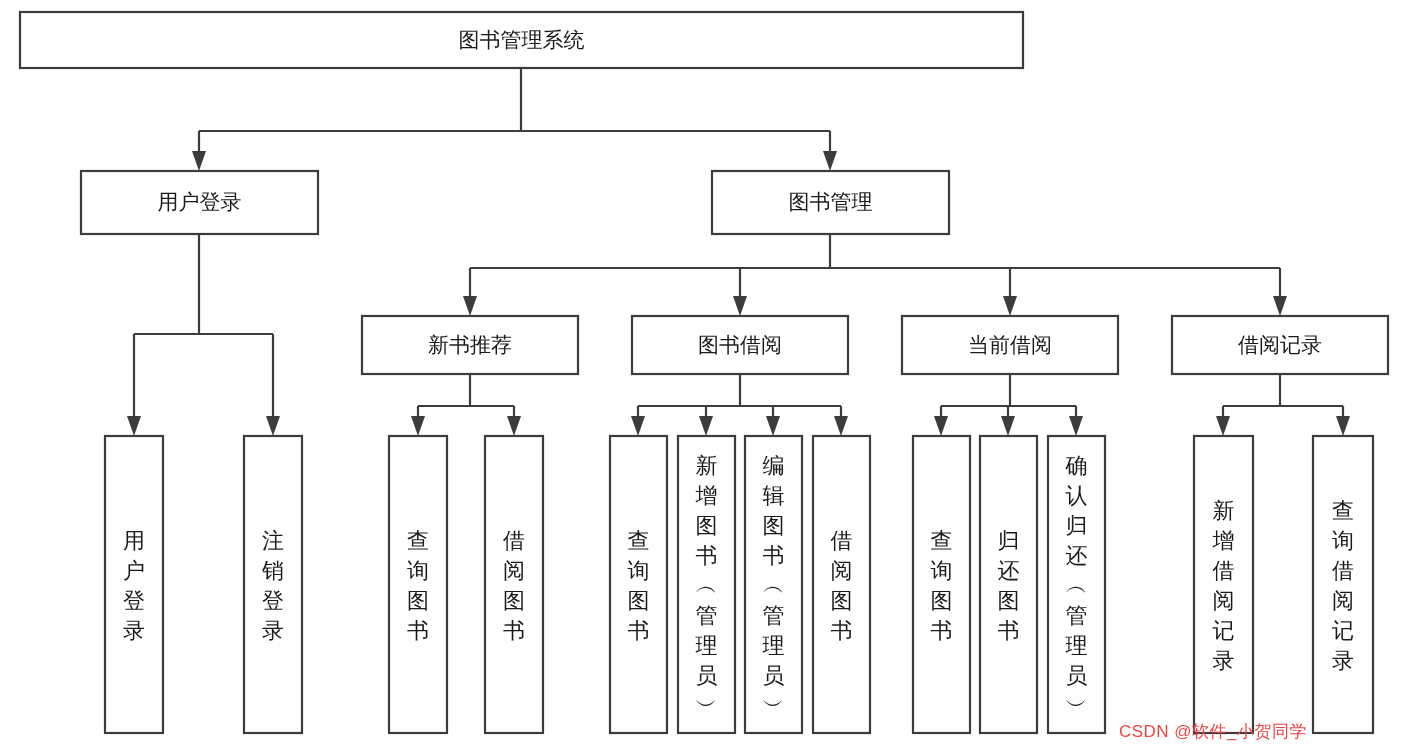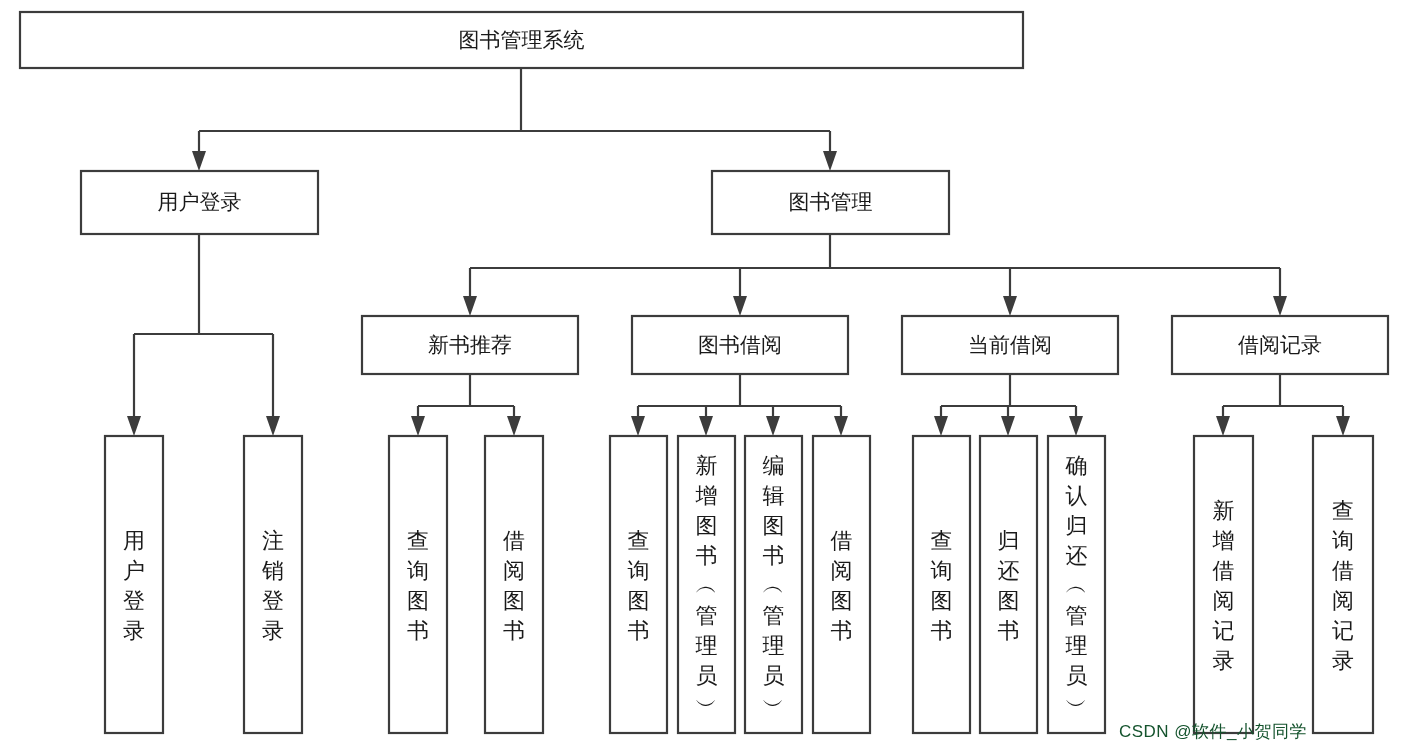--- a/index.html
+++ b/index.html
@@ -53,21 +53,21 @@
     font-size: 22px;
     fill: #1a1a1a;
     text-anchor: middle;
   }
   .watermark {
     position: absolute;
     right: 8px;
     bottom: 4px;
     font-family: "Liberation Sans", "DejaVu Sans", sans-serif;
     font-size: 17px;
-    color: #14532d;
+    color: #ef4444;
     letter-spacing: 0.5px;
     white-space: nowrap;
     user-select: none;
   }
 </style>
 </head>
 <body>
 
 <div id="diagram-root">
   <svg id="diagram-svg" viewBox="0 0 1405 747">

